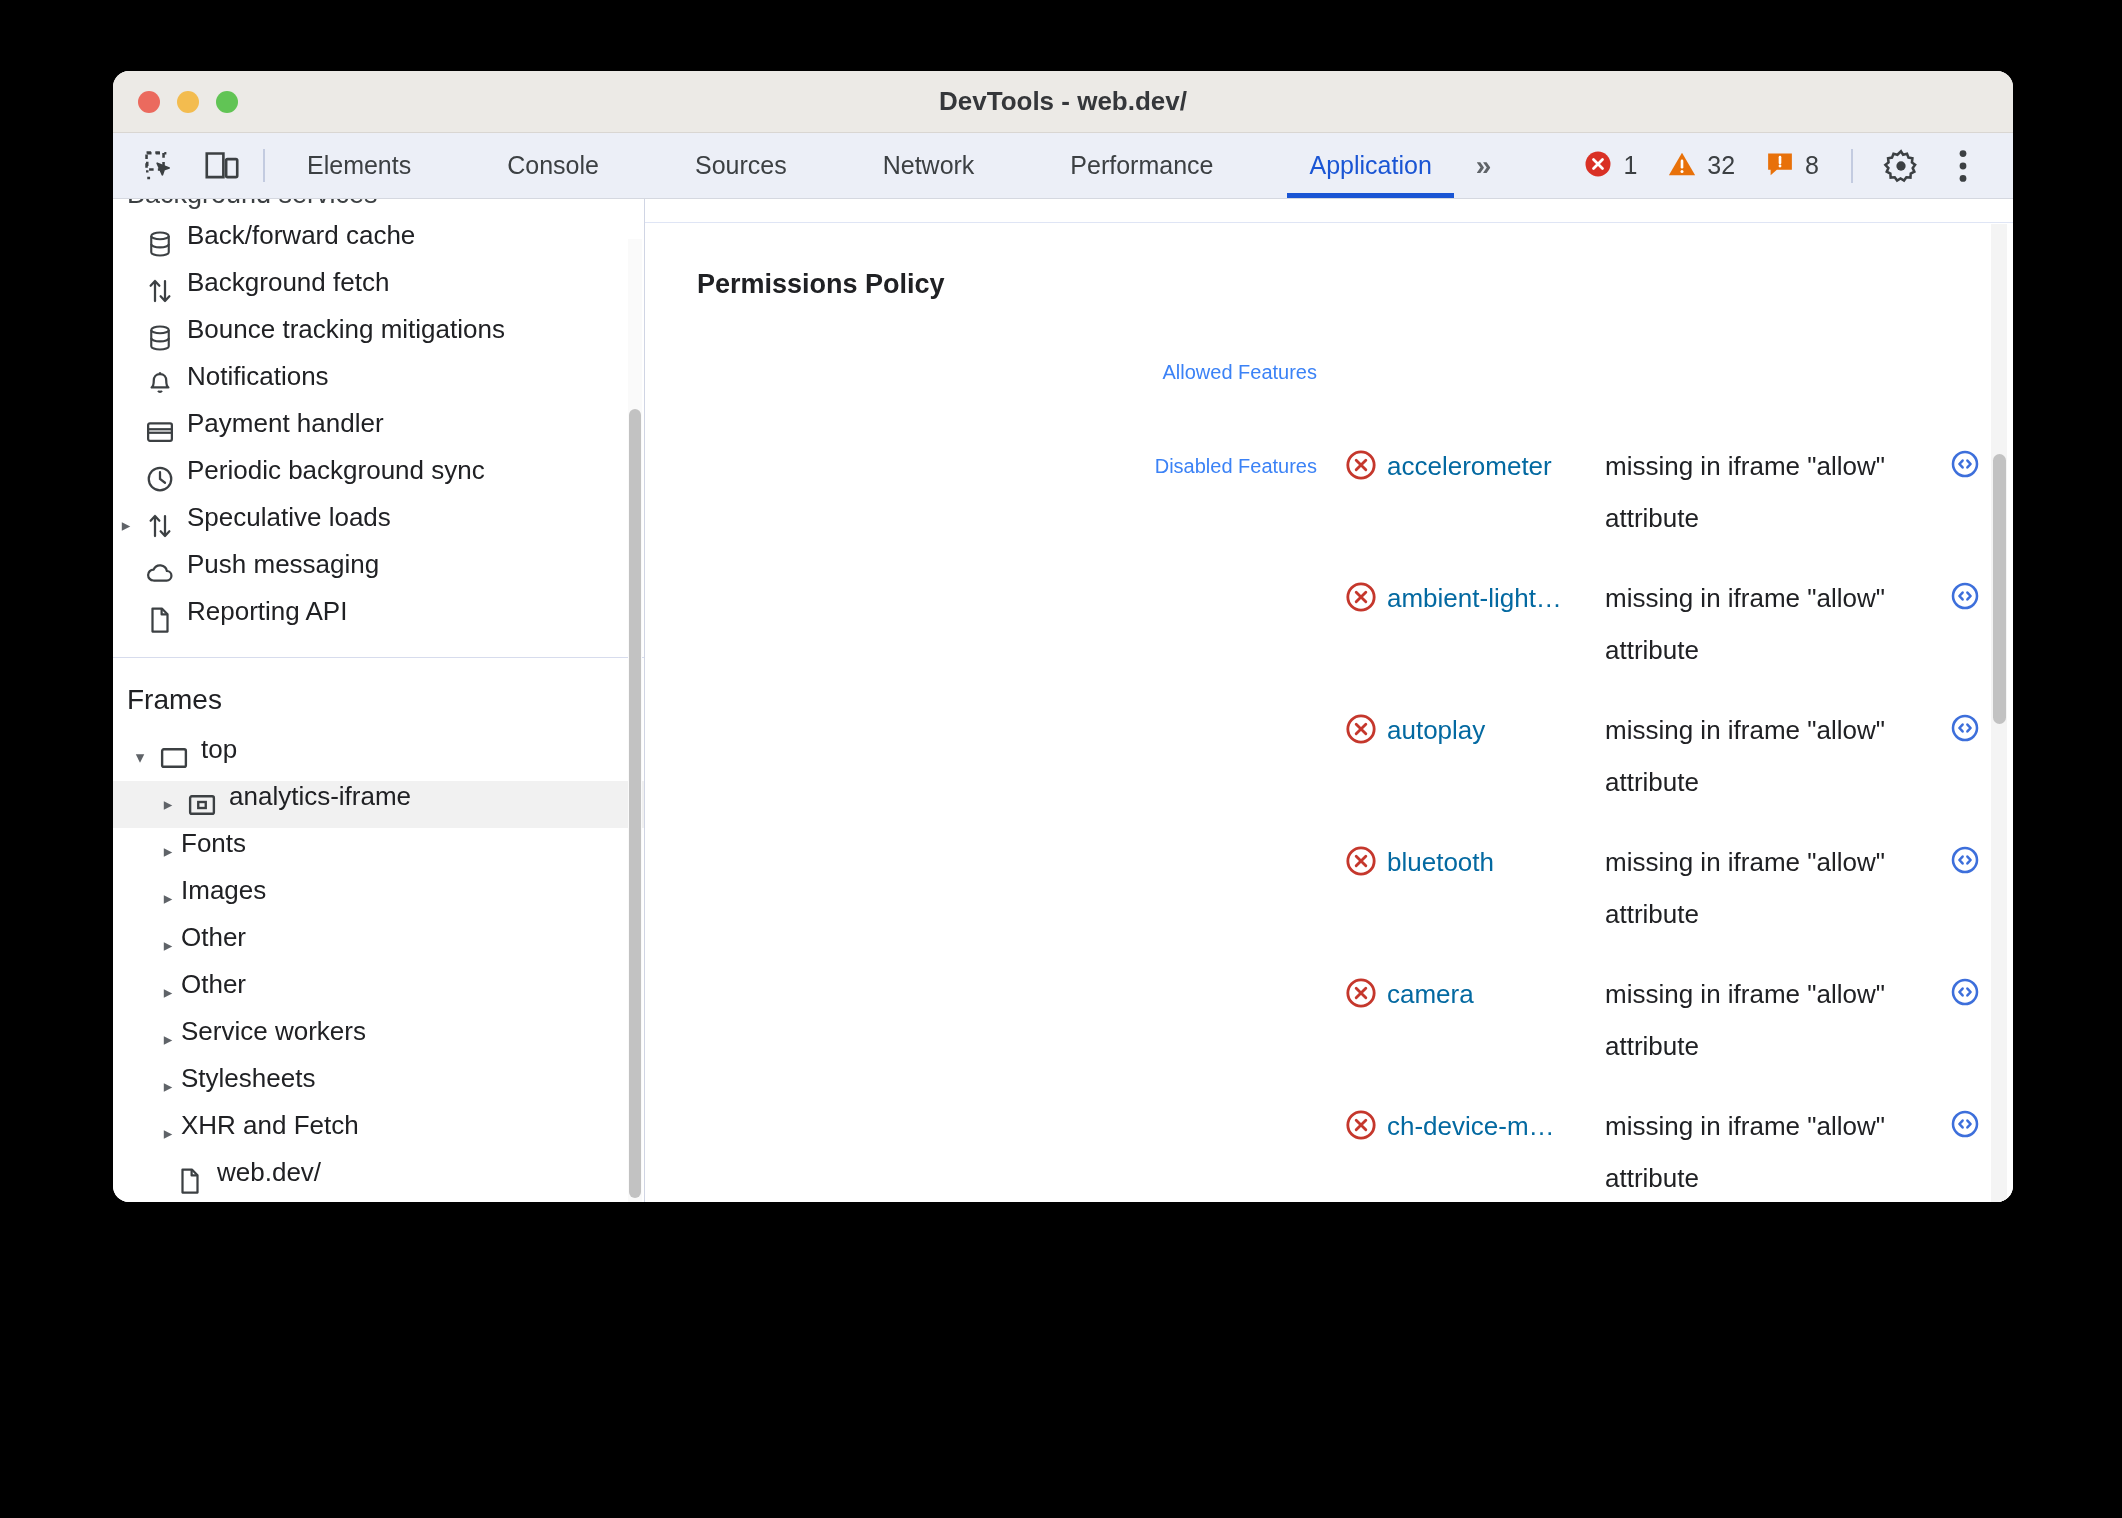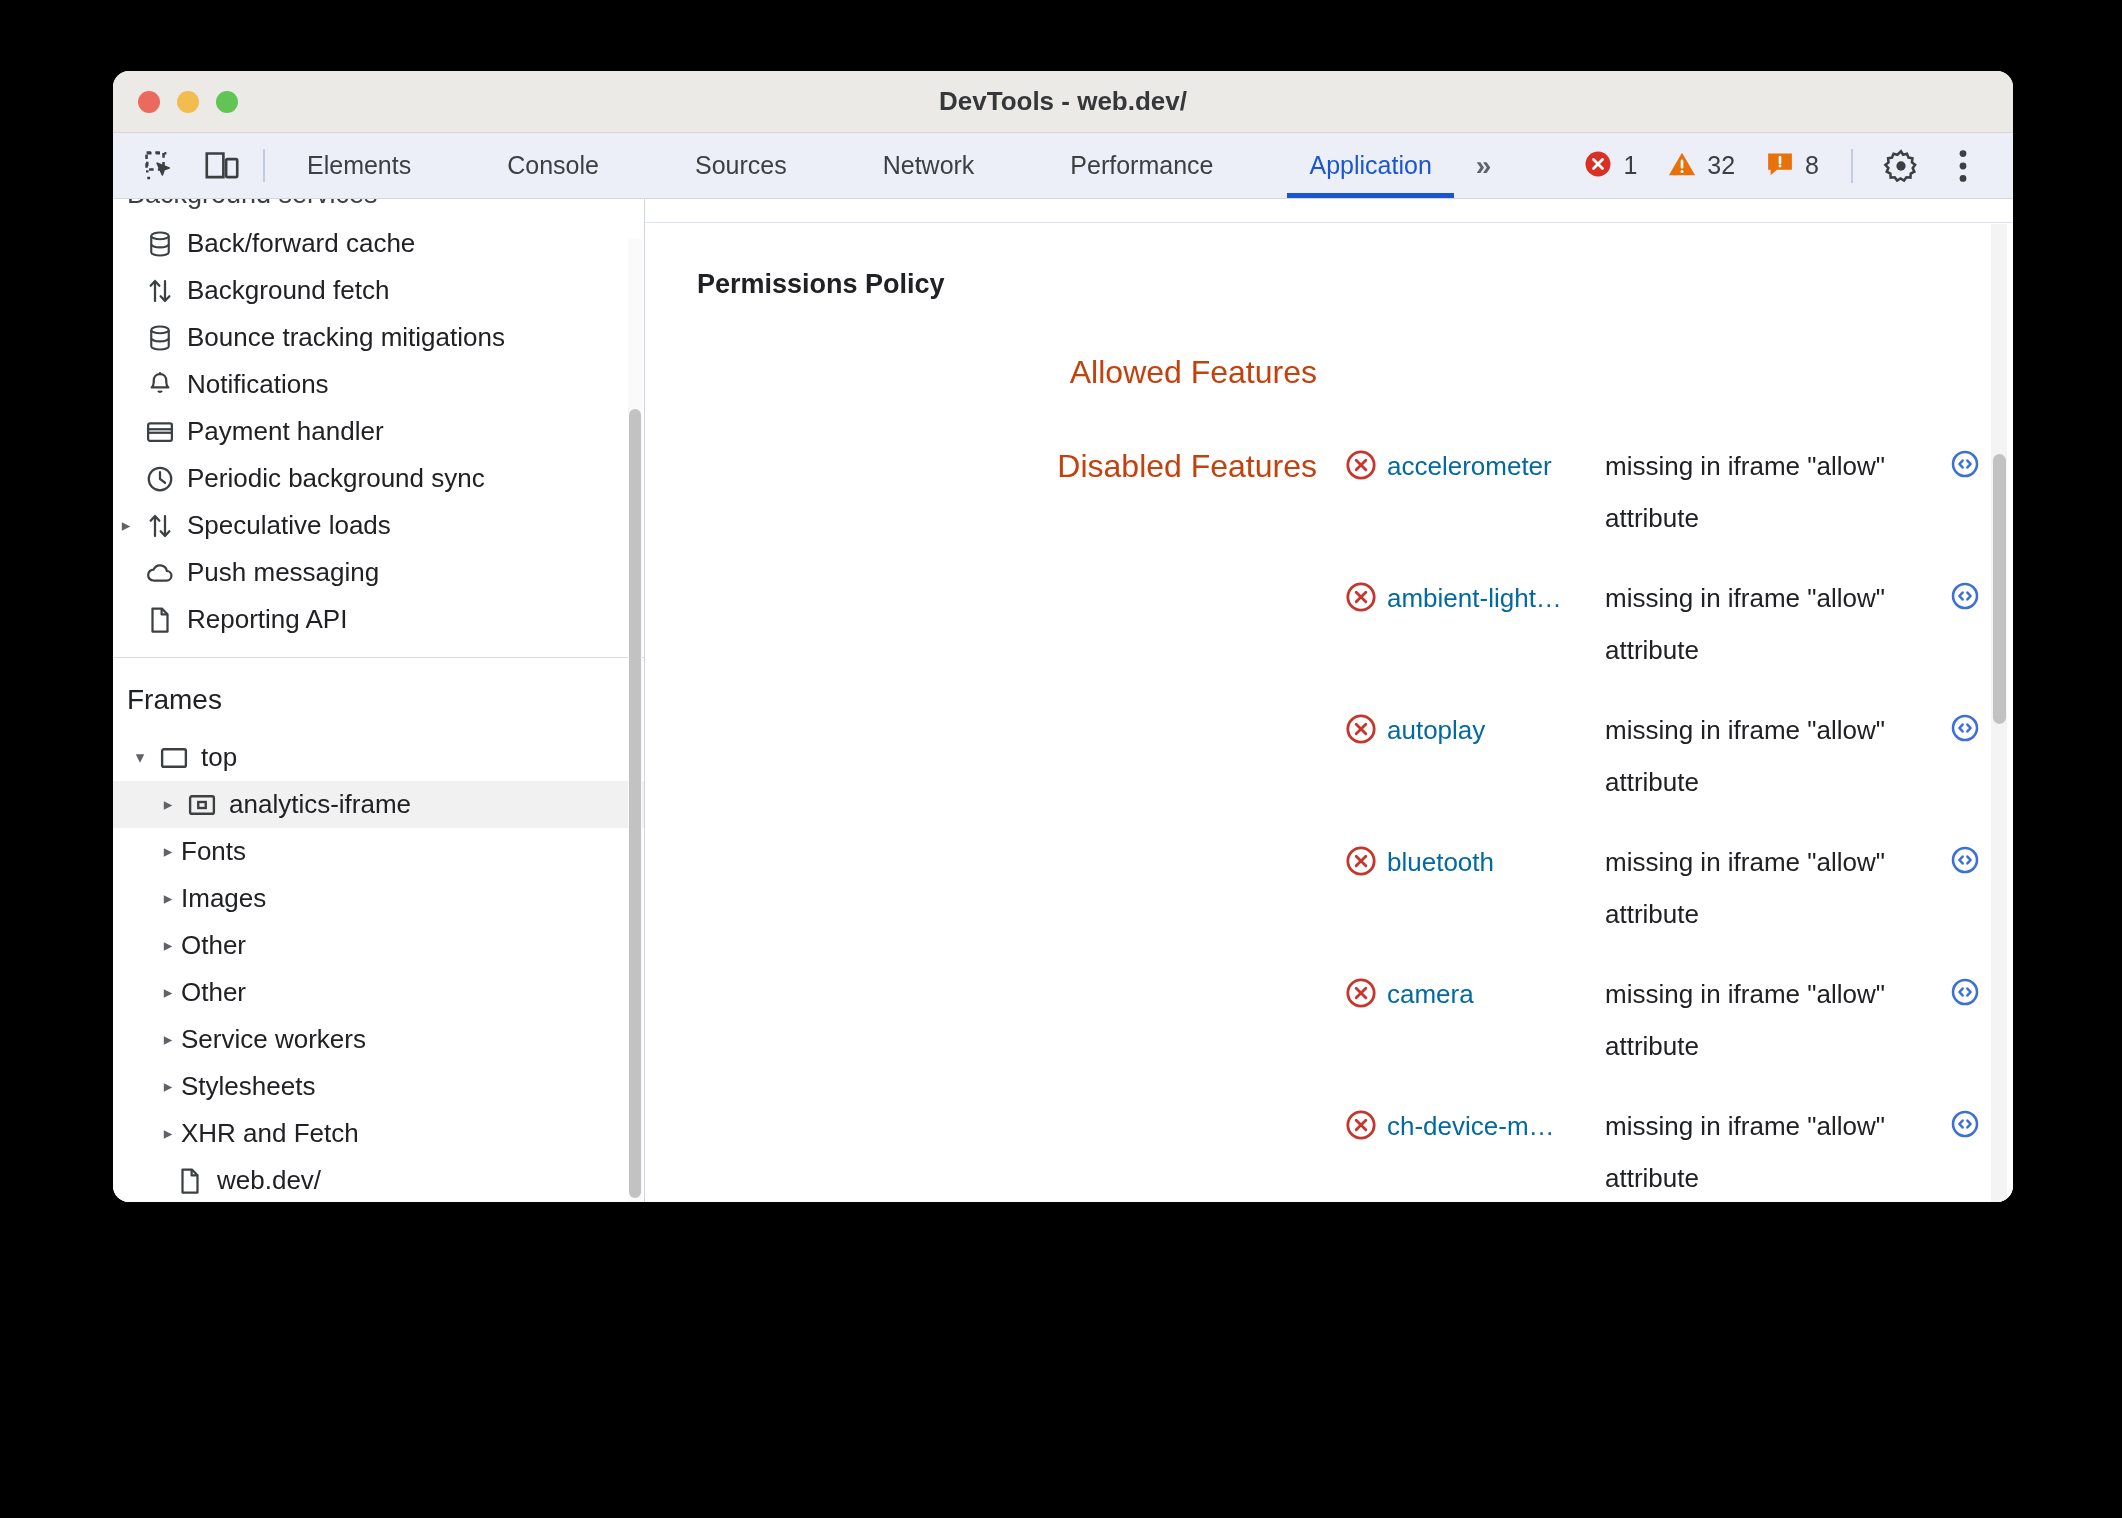--- a/index.html
+++ b/index.html
@@ -81,21 +81,21 @@
     position: relative; overflow: hidden;
     display: flex; flex-direction: column;
   }
   .tree { padding-top: 0; }
   .section-title {
     font-size: 27px; color: #3c4043; padding: 4px 0 10px 14px;
     white-space: nowrap;
   }
   .section-title.clipped { margin-top: -24px; }
   .tree-row {
-    display: flex; align-items: center; height: 47px;
+    display: flex; height: 47px;
     font-size: 26px; color: #202124; white-space: nowrap;
   }
   .tree-row.selected { background: #f1f1f1; }
   .tri {
     width: 26px; display: flex; align-items: center; justify-content: center;
     color: #5f6368; font-size: 17px; flex: none;
   }
   .tri.empty { visibility: hidden; }
   .ico {
     width: 42px; display: flex; align-items: center; justify-content: center;
@@ -120,21 +120,21 @@
     flex: 1; position: relative; background: #fff; overflow: hidden;
     display: flex; flex-direction: column;
   }
   .main-topbar { height: 24px; background: #fff; border-bottom: 1px solid #dfe5f5; flex: none; }
   .main-inner { flex: 1; padding: 46px 0 0 0; overflow: hidden; position: relative; }
   .pp-title {
     font-size: 27px; font-weight: bold; color: #202124; padding-left: 52px;
   }
   .kv { display: flex; margin-top: 46px; }
   .kv-label {
-    width: 690px; text-align: right; font-size: 32px; color: #c2410c;
+    width: 690px; text-align: right; font-size: 20px; color: #3b82f6;
     padding-right: 18px; flex: none; line-height: 52px;
   }
   .kv-value {
     font-size: 26px; color: #202124; width: 590px; line-height: 52px;
   }
   .feature-rows { display: flex; flex-direction: column; }
   .feature-row { display: flex; align-items: flex-start; margin-bottom: 28px; }
   .f-icon { width: 52px; flex: none; padding-top: 8px; display: flex; justify-content: center; }
   .f-name {
     width: 218px; flex: none; font-size: 26px; color: #0369a1;

